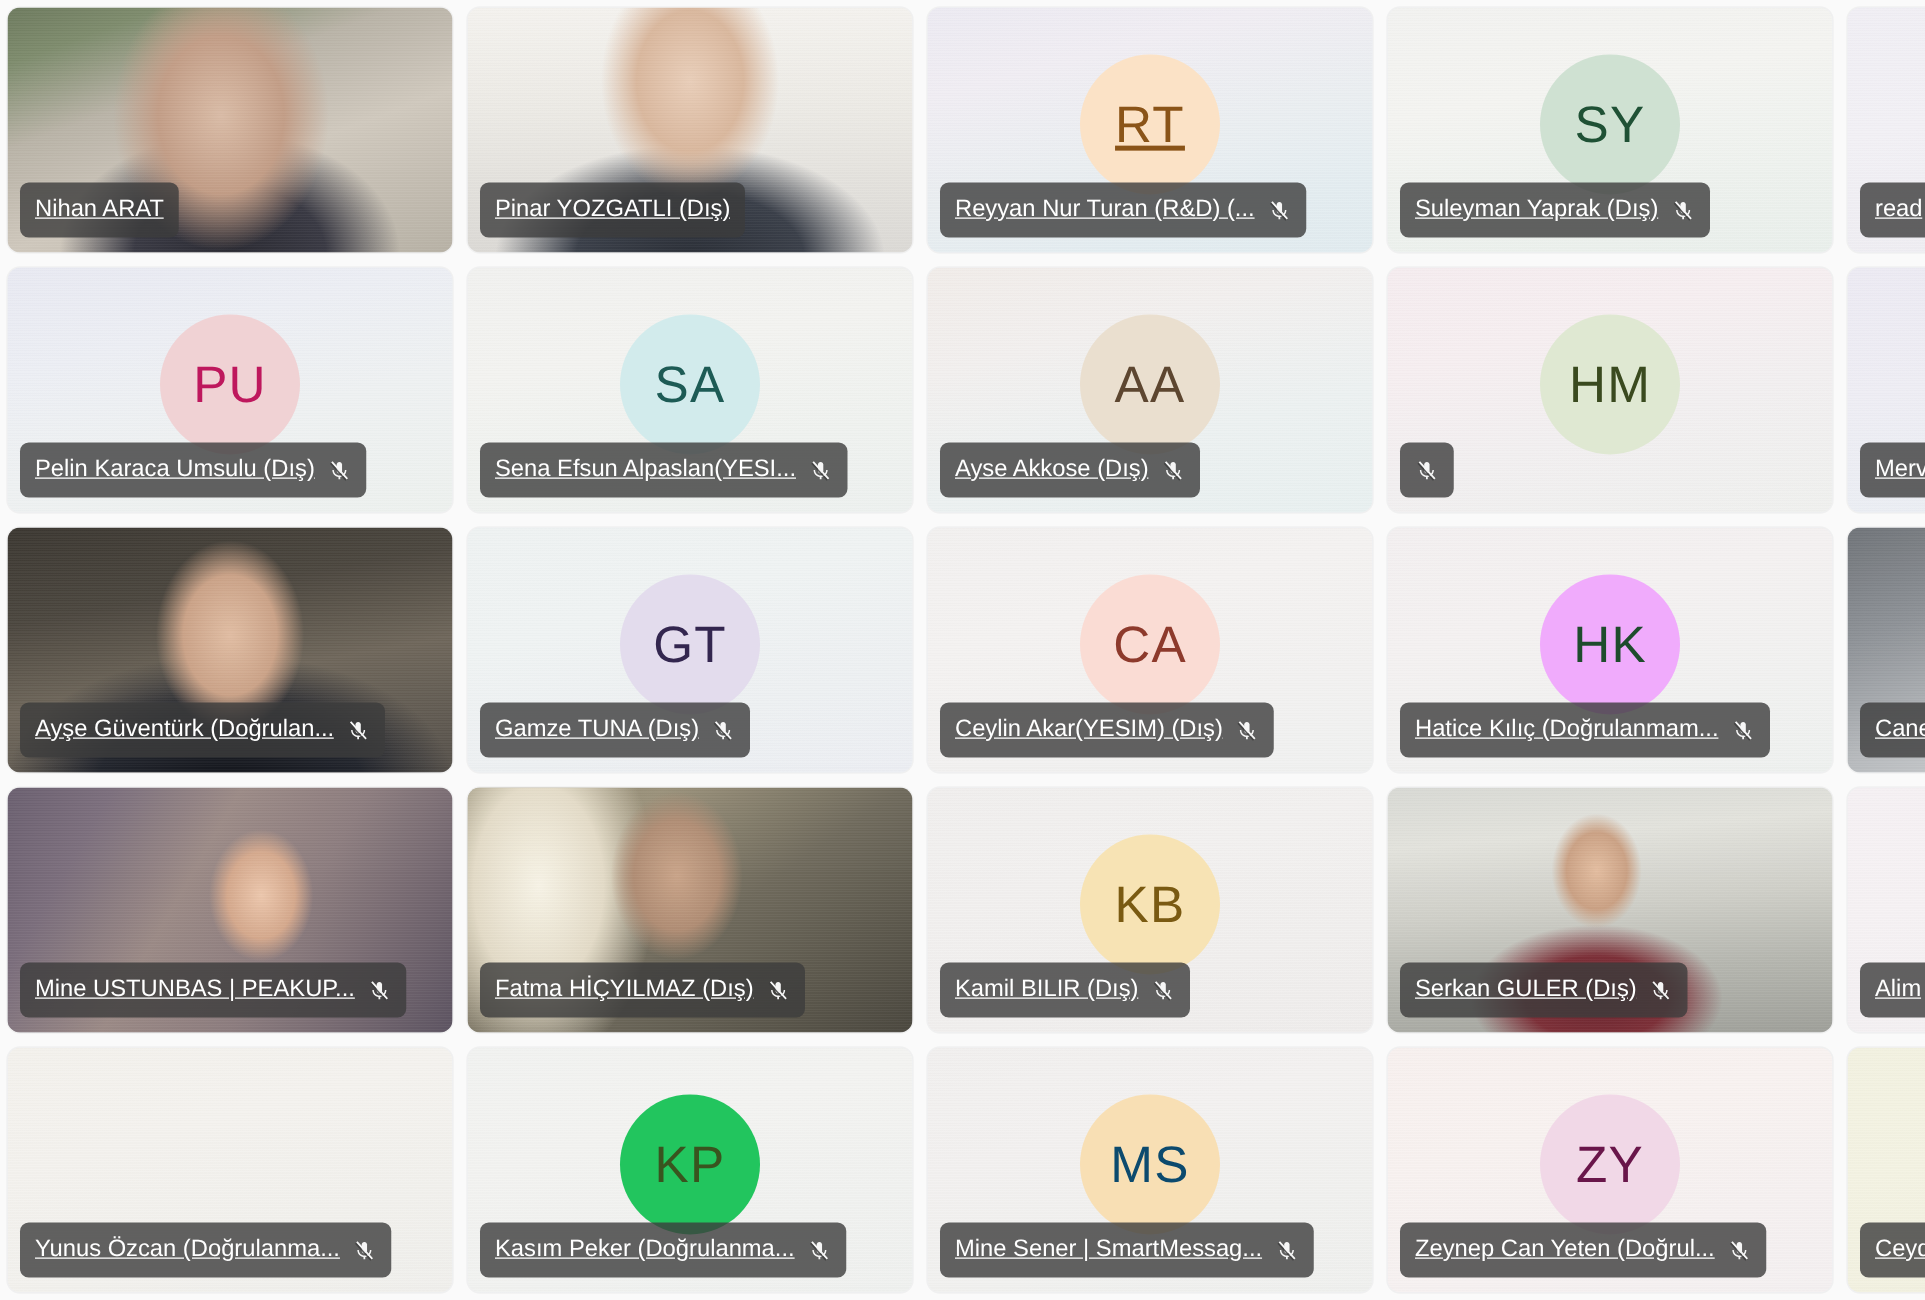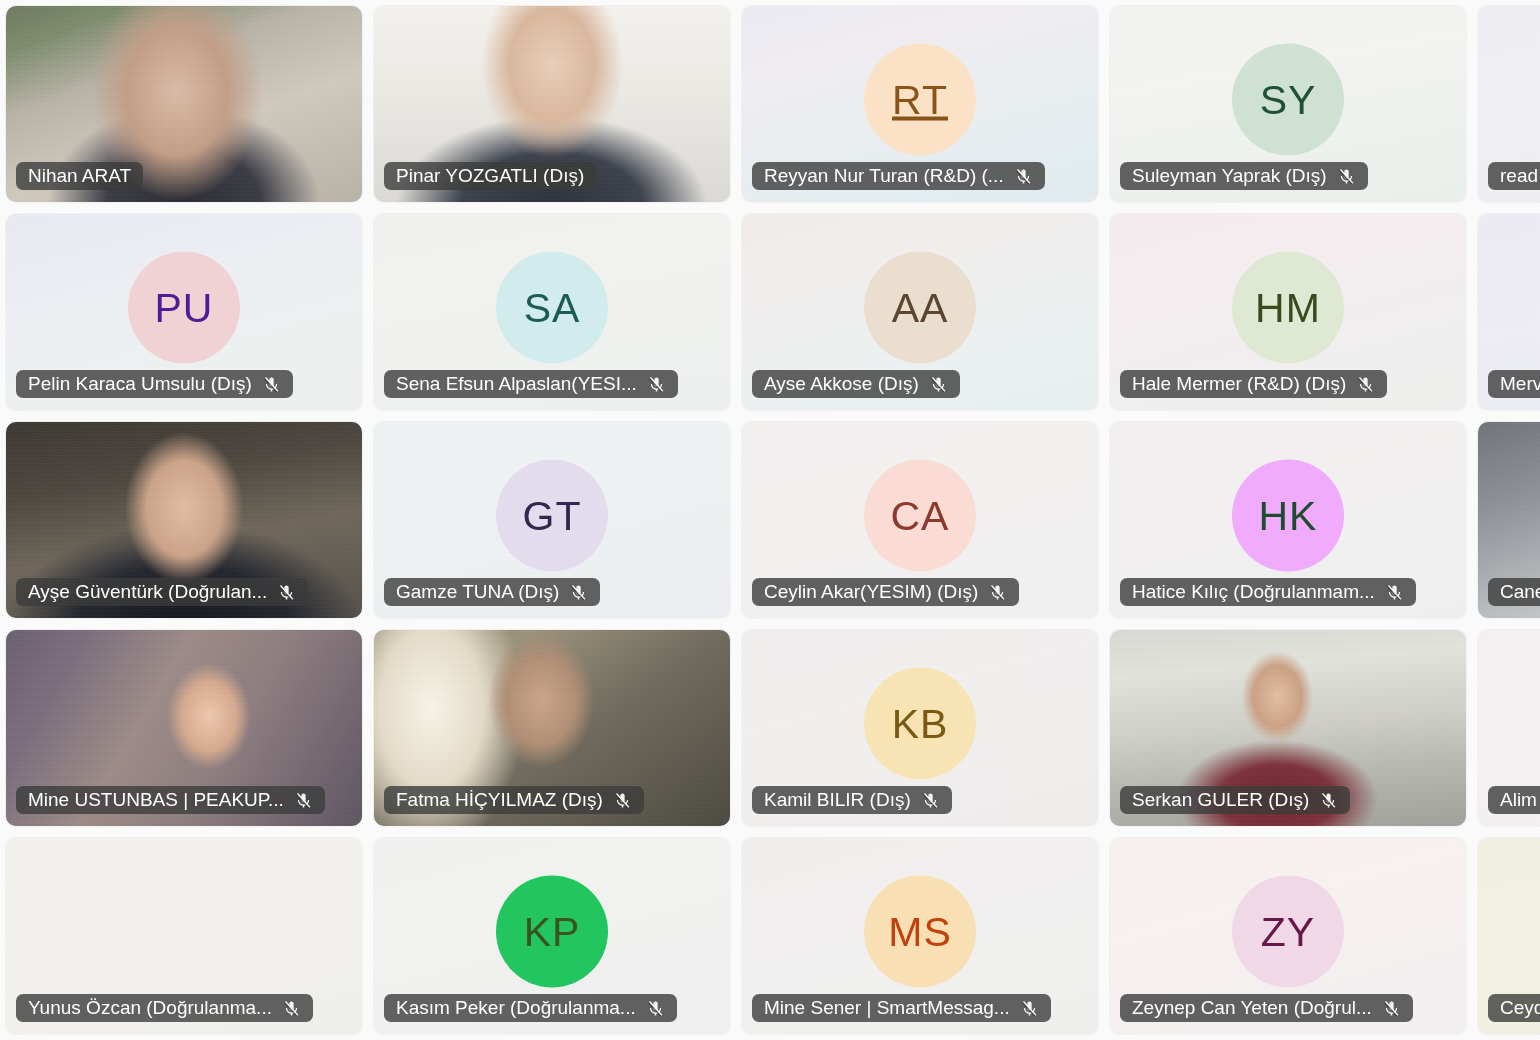--- a/index.html
+++ b/index.html
@@ -48,30 +48,31 @@
     letter-spacing: 1px;
     font-weight: 400;
     user-select: none;
   }
   
   .namebar {
     position: absolute;
     left: 10px;
     bottom: 12px;
     max-width: 340px;
-    height: 28px;
+    height: 44px;
     display: flex;
     align-items: center;
     gap: 10px;
     padding: 0 12px;
     background: rgba(60,60,60,0.80);
     border-radius: 7px;
     color: #ffffff;
     font-size: 19px;
     white-space: nowrap;
+    text-decoration: underline;
   }
   .namebar .nm {
     overflow: hidden;
     text-overflow: clip;
     max-width: 258px;
     display: inline-block;
     line-height: 36px;
   }
   .namebar.wide .nm { max-width: 300px; }
   .mic {
@@ -189,21 +190,21 @@
       <div class="tile">
         <div class="tile-bg" style="background: linear-gradient(170deg, rgb(240, 238, 244) 0%, rgb(242, 240, 245) 40%, rgb(238, 237, 242) 100%);"></div>
         <div class="texture"></div>
         <div class="namebar wide">
           <span class="nm">read</span>
         </div>
       </div>
       <div class="tile">
         <div class="tile-bg" style="background: linear-gradient(165deg, rgb(232, 233, 242) 0%, rgb(236, 238, 244) 30%, rgb(238, 241, 242) 60%, rgb(237, 241, 238) 100%);"></div>
         <div class="texture"></div>
-        <div class="avatar" style="background: rgb(240, 210, 212); color: #4c1d95;">PU</div>
+        <div class="avatar" style="background: rgb(240, 210, 212); color: #be185d;">PU</div>
         <div class="namebar">
           <span class="nm">Pelin Karaca Umsulu (Dış)</span>
           <span class="mic">
             <svg viewBox="0 0 24 24" width="19" height="21" aria-hidden="true">
               <path fill="#ffffff" d="M12 3.2c-1.5 0-2.7 1.2-2.7 2.7v6.2c0 1.5 1.2 2.7 2.7 2.7s2.7-1.2 2.7-2.7V5.9c0-1.5-1.2-2.7-2.7-2.7z"></path>
               <path fill="#ffffff" d="M17.6 11.4c0 3.1-2.5 5.6-5.6 5.6s-5.6-2.5-5.6-5.6H4.9c0 3.6 2.7 6.6 6.2 7.1v2.3h1.8v-2.3c3.5-.5 6.2-3.5 6.2-7.1h-1.5z"></path>
               <path fill="none" stroke="#ffffff" stroke-width="1.9" d="M4.4 3.2 L20 20.4"></path>
               <path fill="none" stroke="rgba(60,60,60,0.85)" stroke-width="1.6" d="M3.1 4.5 L18.7 21.7"></path>
             </svg>
           </span>
@@ -239,21 +240,20 @@
               <path fill="none" stroke="rgba(60,60,60,0.85)" stroke-width="1.6" d="M3.1 4.5 L18.7 21.7"></path>
             </svg>
           </span>
         </div>
       </div>
       <div class="tile">
         <div class="tile-bg" style="background: linear-gradient(165deg, rgb(245, 236, 239) 0%, rgb(246, 238, 240) 30%, rgb(242, 239, 240) 60%, rgb(239, 240, 238) 100%);"></div>
         <div class="texture"></div>
         <div class="avatar" style="background: rgb(223, 232, 210); color: rgb(58, 74, 31);">HM</div>
         <div class="namebar">
-          <span class="nm">Hale Mermer (R&amp;D) (Dış)</span>
           <span class="mic">
             <svg viewBox="0 0 24 24" width="19" height="21" aria-hidden="true">
               <path fill="#ffffff" d="M12 3.2c-1.5 0-2.7 1.2-2.7 2.7v6.2c0 1.5 1.2 2.7 2.7 2.7s2.7-1.2 2.7-2.7V5.9c0-1.5-1.2-2.7-2.7-2.7z"></path>
               <path fill="#ffffff" d="M17.6 11.4c0 3.1-2.5 5.6-5.6 5.6s-5.6-2.5-5.6-5.6H4.9c0 3.6 2.7 6.6 6.2 7.1v2.3h1.8v-2.3c3.5-.5 6.2-3.5 6.2-7.1h-1.5z"></path>
               <path fill="none" stroke="#ffffff" stroke-width="1.9" d="M4.4 3.2 L20 20.4"></path>
               <path fill="none" stroke="rgba(60,60,60,0.85)" stroke-width="1.6" d="M3.1 4.5 L18.7 21.7"></path>
             </svg>
           </span>
         </div>
       </div>
@@ -429,21 +429,21 @@
               <path fill="#ffffff" d="M17.6 11.4c0 3.1-2.5 5.6-5.6 5.6s-5.6-2.5-5.6-5.6H4.9c0 3.6 2.7 6.6 6.2 7.1v2.3h1.8v-2.3c3.5-.5 6.2-3.5 6.2-7.1h-1.5z"></path>
               <path fill="none" stroke="#ffffff" stroke-width="1.9" d="M4.4 3.2 L20 20.4"></path>
               <path fill="none" stroke="rgba(60,60,60,0.85)" stroke-width="1.6" d="M3.1 4.5 L18.7 21.7"></path>
             </svg>
           </span>
         </div>
       </div>
       <div class="tile">
         <div class="tile-bg" style="background: linear-gradient(165deg, rgb(241, 239, 238) 0%, rgb(243, 241, 240) 35%, rgb(241, 241, 239) 70%, rgb(239, 240, 238) 100%);"></div>
         <div class="texture"></div>
-        <div class="avatar" style="background: rgb(248, 223, 180); color: #c2410c;">MS</div>
+        <div class="avatar" style="background: rgb(248, 223, 180); color: #0c4a6e;">MS</div>
         <div class="namebar">
           <span class="nm">Mine Sener | SmartMessag...</span>
           <span class="mic">
             <svg viewBox="0 0 24 24" width="19" height="21" aria-hidden="true">
               <path fill="#ffffff" d="M12 3.2c-1.5 0-2.7 1.2-2.7 2.7v6.2c0 1.5 1.2 2.7 2.7 2.7s2.7-1.2 2.7-2.7V5.9c0-1.5-1.2-2.7-2.7-2.7z"></path>
               <path fill="#ffffff" d="M17.6 11.4c0 3.1-2.5 5.6-5.6 5.6s-5.6-2.5-5.6-5.6H4.9c0 3.6 2.7 6.6 6.2 7.1v2.3h1.8v-2.3c3.5-.5 6.2-3.5 6.2-7.1h-1.5z"></path>
               <path fill="none" stroke="#ffffff" stroke-width="1.9" d="M4.4 3.2 L20 20.4"></path>
               <path fill="none" stroke="rgba(60,60,60,0.85)" stroke-width="1.6" d="M3.1 4.5 L18.7 21.7"></path>
             </svg>
           </span>

